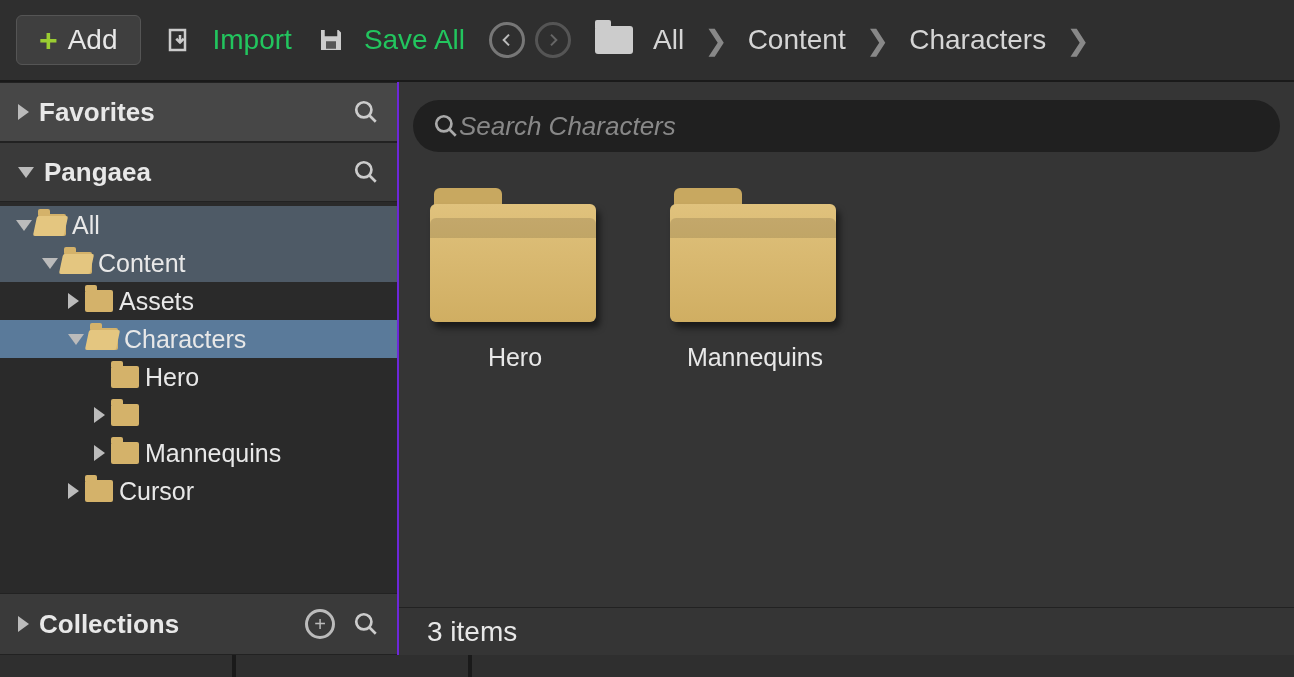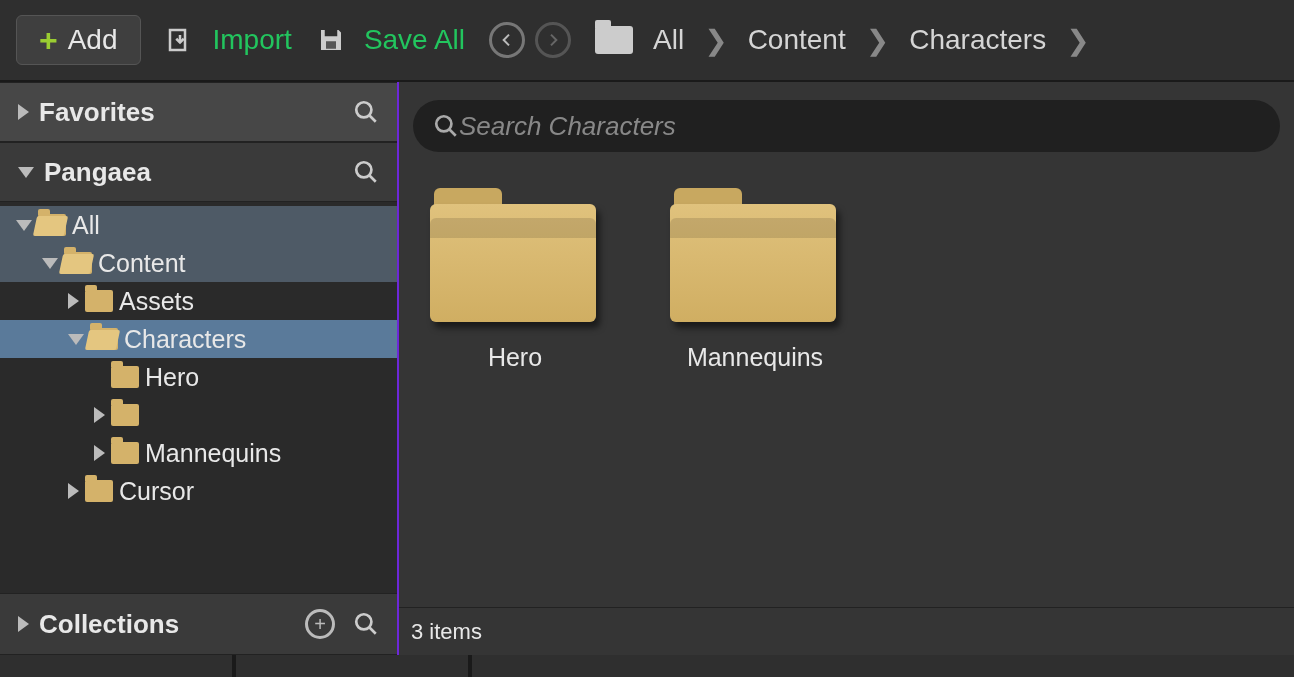--- a/index.html
+++ b/index.html
@@ -63,21 +63,21 @@
 .search-bar{ height:52px; margin:18px 14px 8px 14px; background:#202020; border-radius:26px; display:flex; align-items:center; padding:16px 20px; }
 .search-bar input{ flex:1; background:transparent; border:none; outline:none; color:#ccc; font-size:26px;}
 .search-bar input::placeholder{ color:#888; font-style:italic;}
 .grid{ flex:1; padding:28px 16px; display:flex; gap:40px; align-items:flex-start;}
 .item{ width:200px; display:flex; flex-direction:column; align-items:center; gap:16px; cursor:pointer;}
 .big-folder{ width:170px; height:138px; position:relative;}
 .big-folder .back{position:absolute; left:4px; top:0; width:68px; height:28px; background:#c8a860; border-radius:6px 6px 0 0;}
 .big-folder .body{position:absolute; left:0; top:16px; right:4px; bottom:4px; background:linear-gradient(#e0c27d,#d0ae62); border-radius:6px; box-shadow:4px 6px 6px rgba(0,0,0,.5);}
 .big-folder .lid{position:absolute; left:0; top:30px; right:4px; height:20px; background:rgba(0,0,0,.12); border-radius:6px 6px 0 0;}
 .item-label{ font-size:25px; text-align:center; color:#e8e8e8; line-height:1.2;}
-.status{ height:48px; padding:0 12px; display:flex; align-items:center; font-size:22px; border-top:1px solid #222; margin-top:auto;}
+.status{ height:48px; padding:0 28px; display:flex; align-items:center; font-size:28px; border-top:1px solid #222; margin-top:auto;}
 
 .bottom-strip{ height:22px; background:#1a1a1a; display:flex; gap:4px;}
 .bottom-strip div{ background:#2f2f2f;}
 .bottom-strip .a{width:232px;} .bottom-strip .b{width:232px;} .bottom-strip .c{flex:1;}
 </style>
 </head>
 <body>
 
 <div class="toolbar">
   <button class="add-btn">

